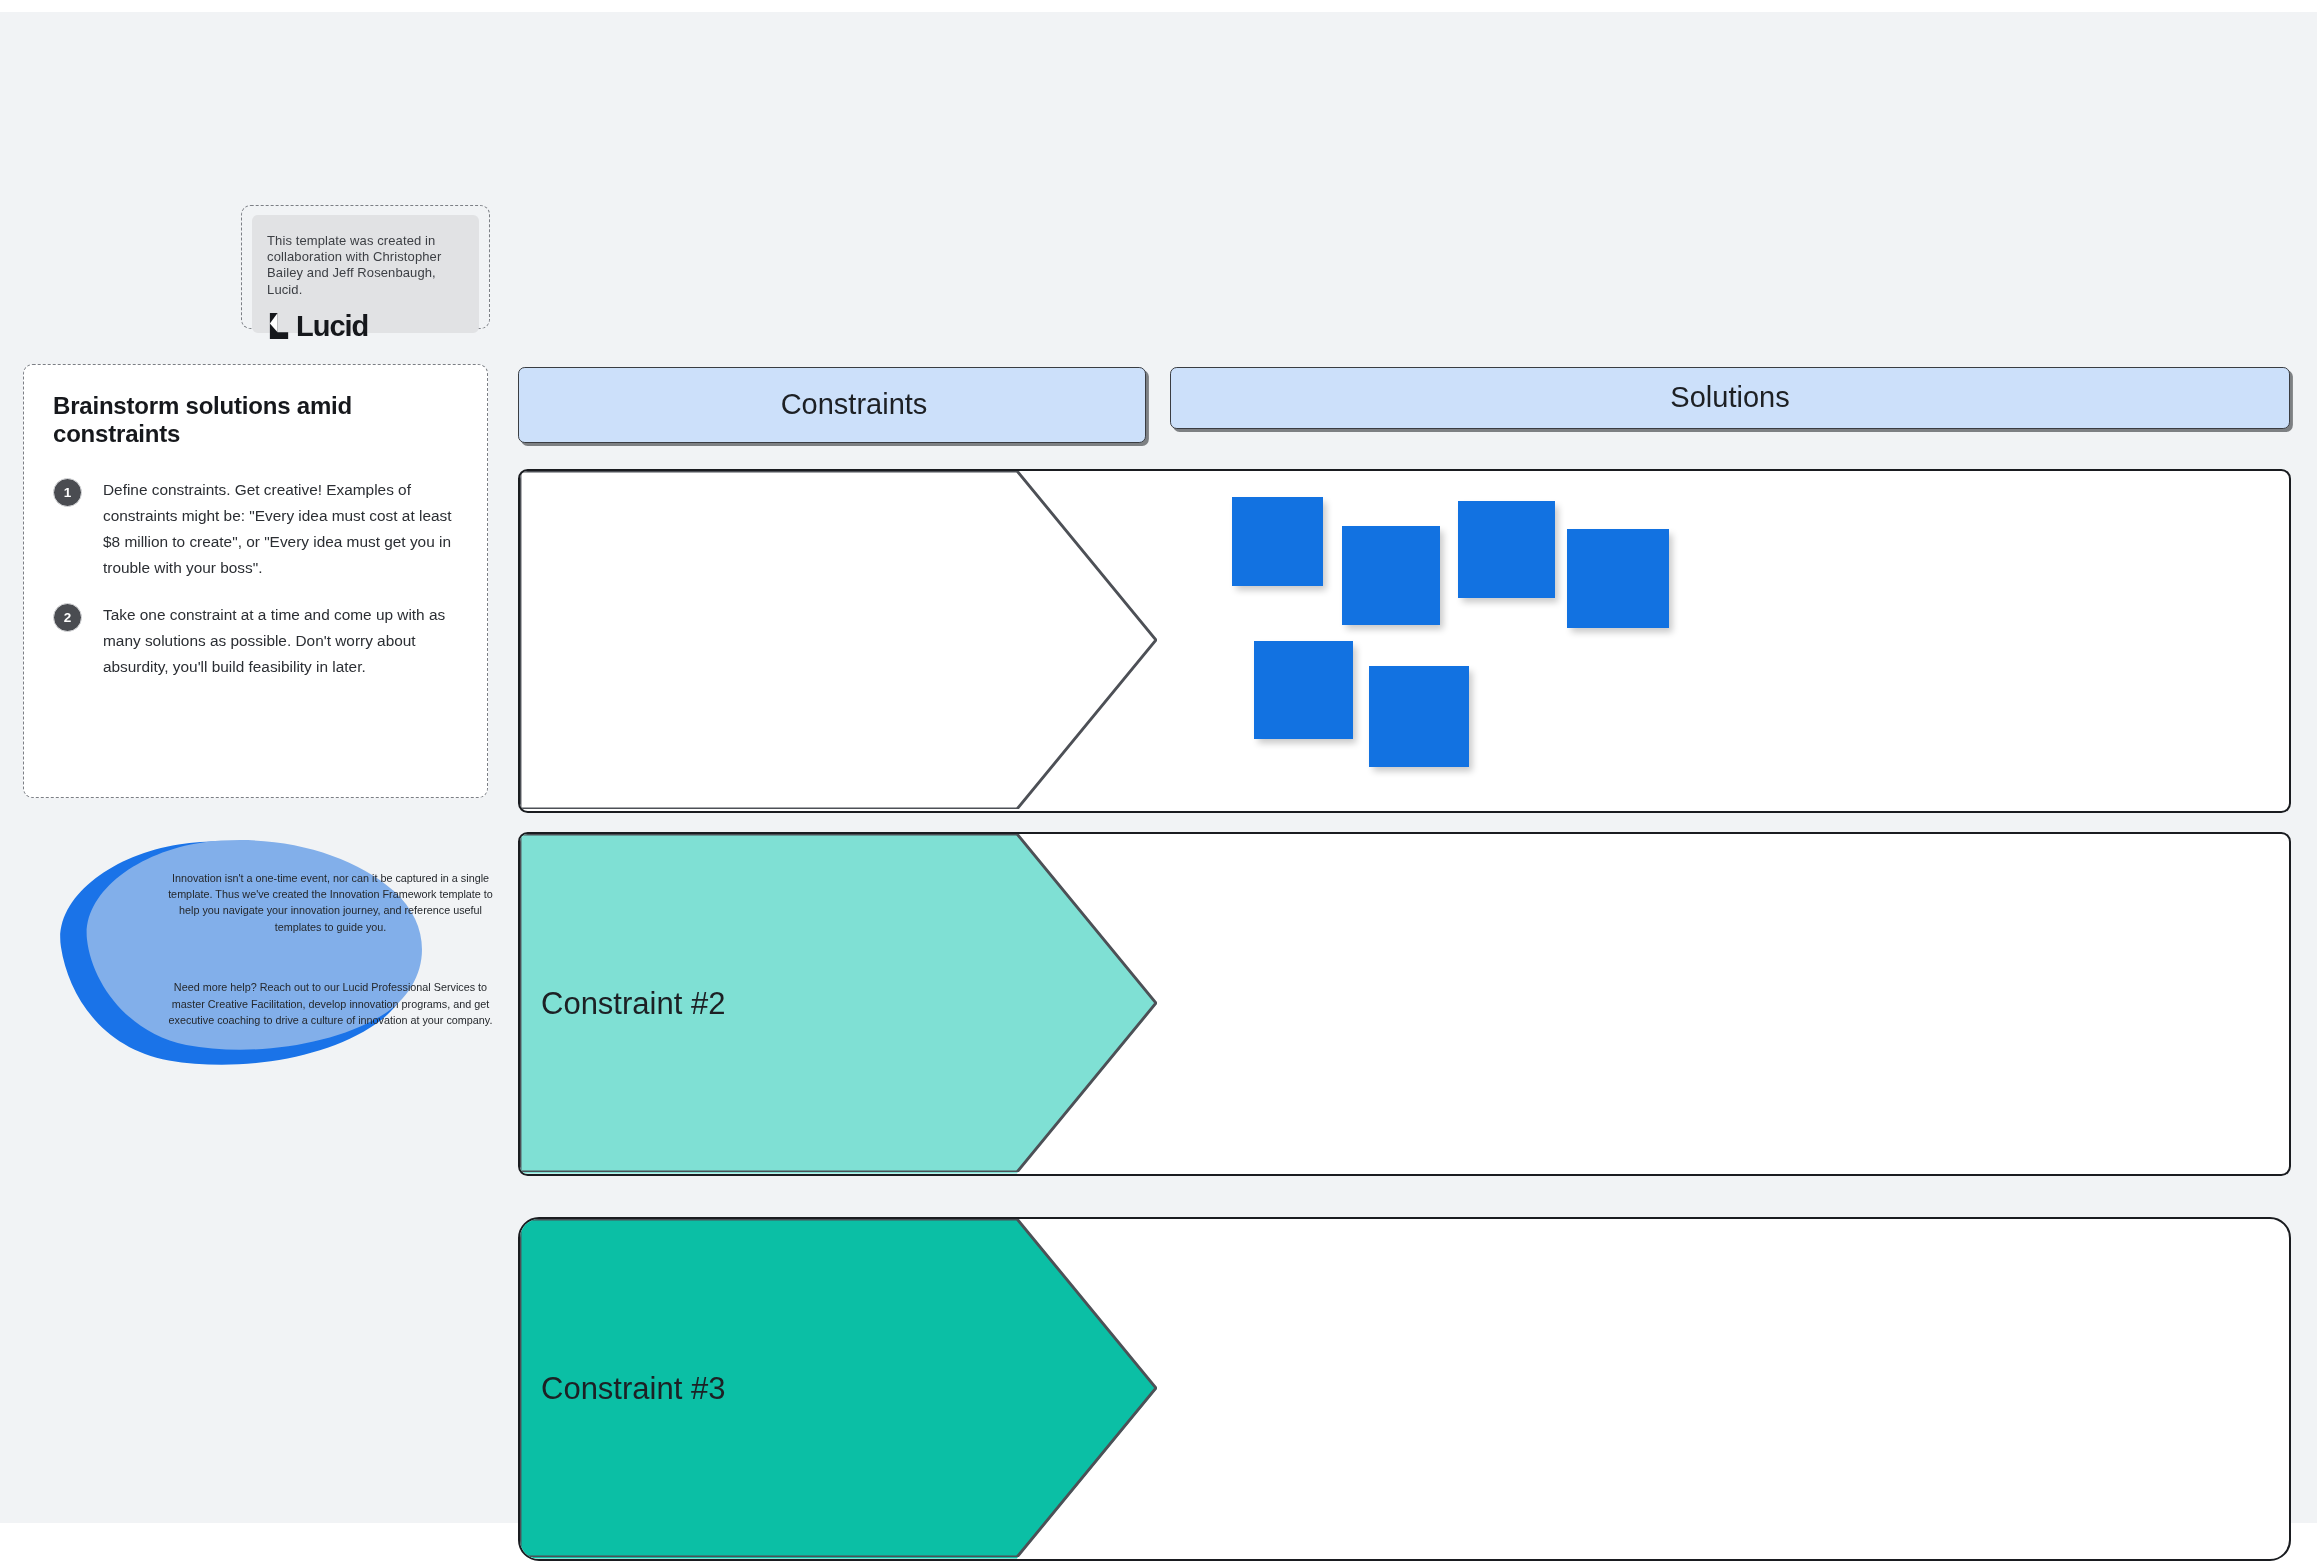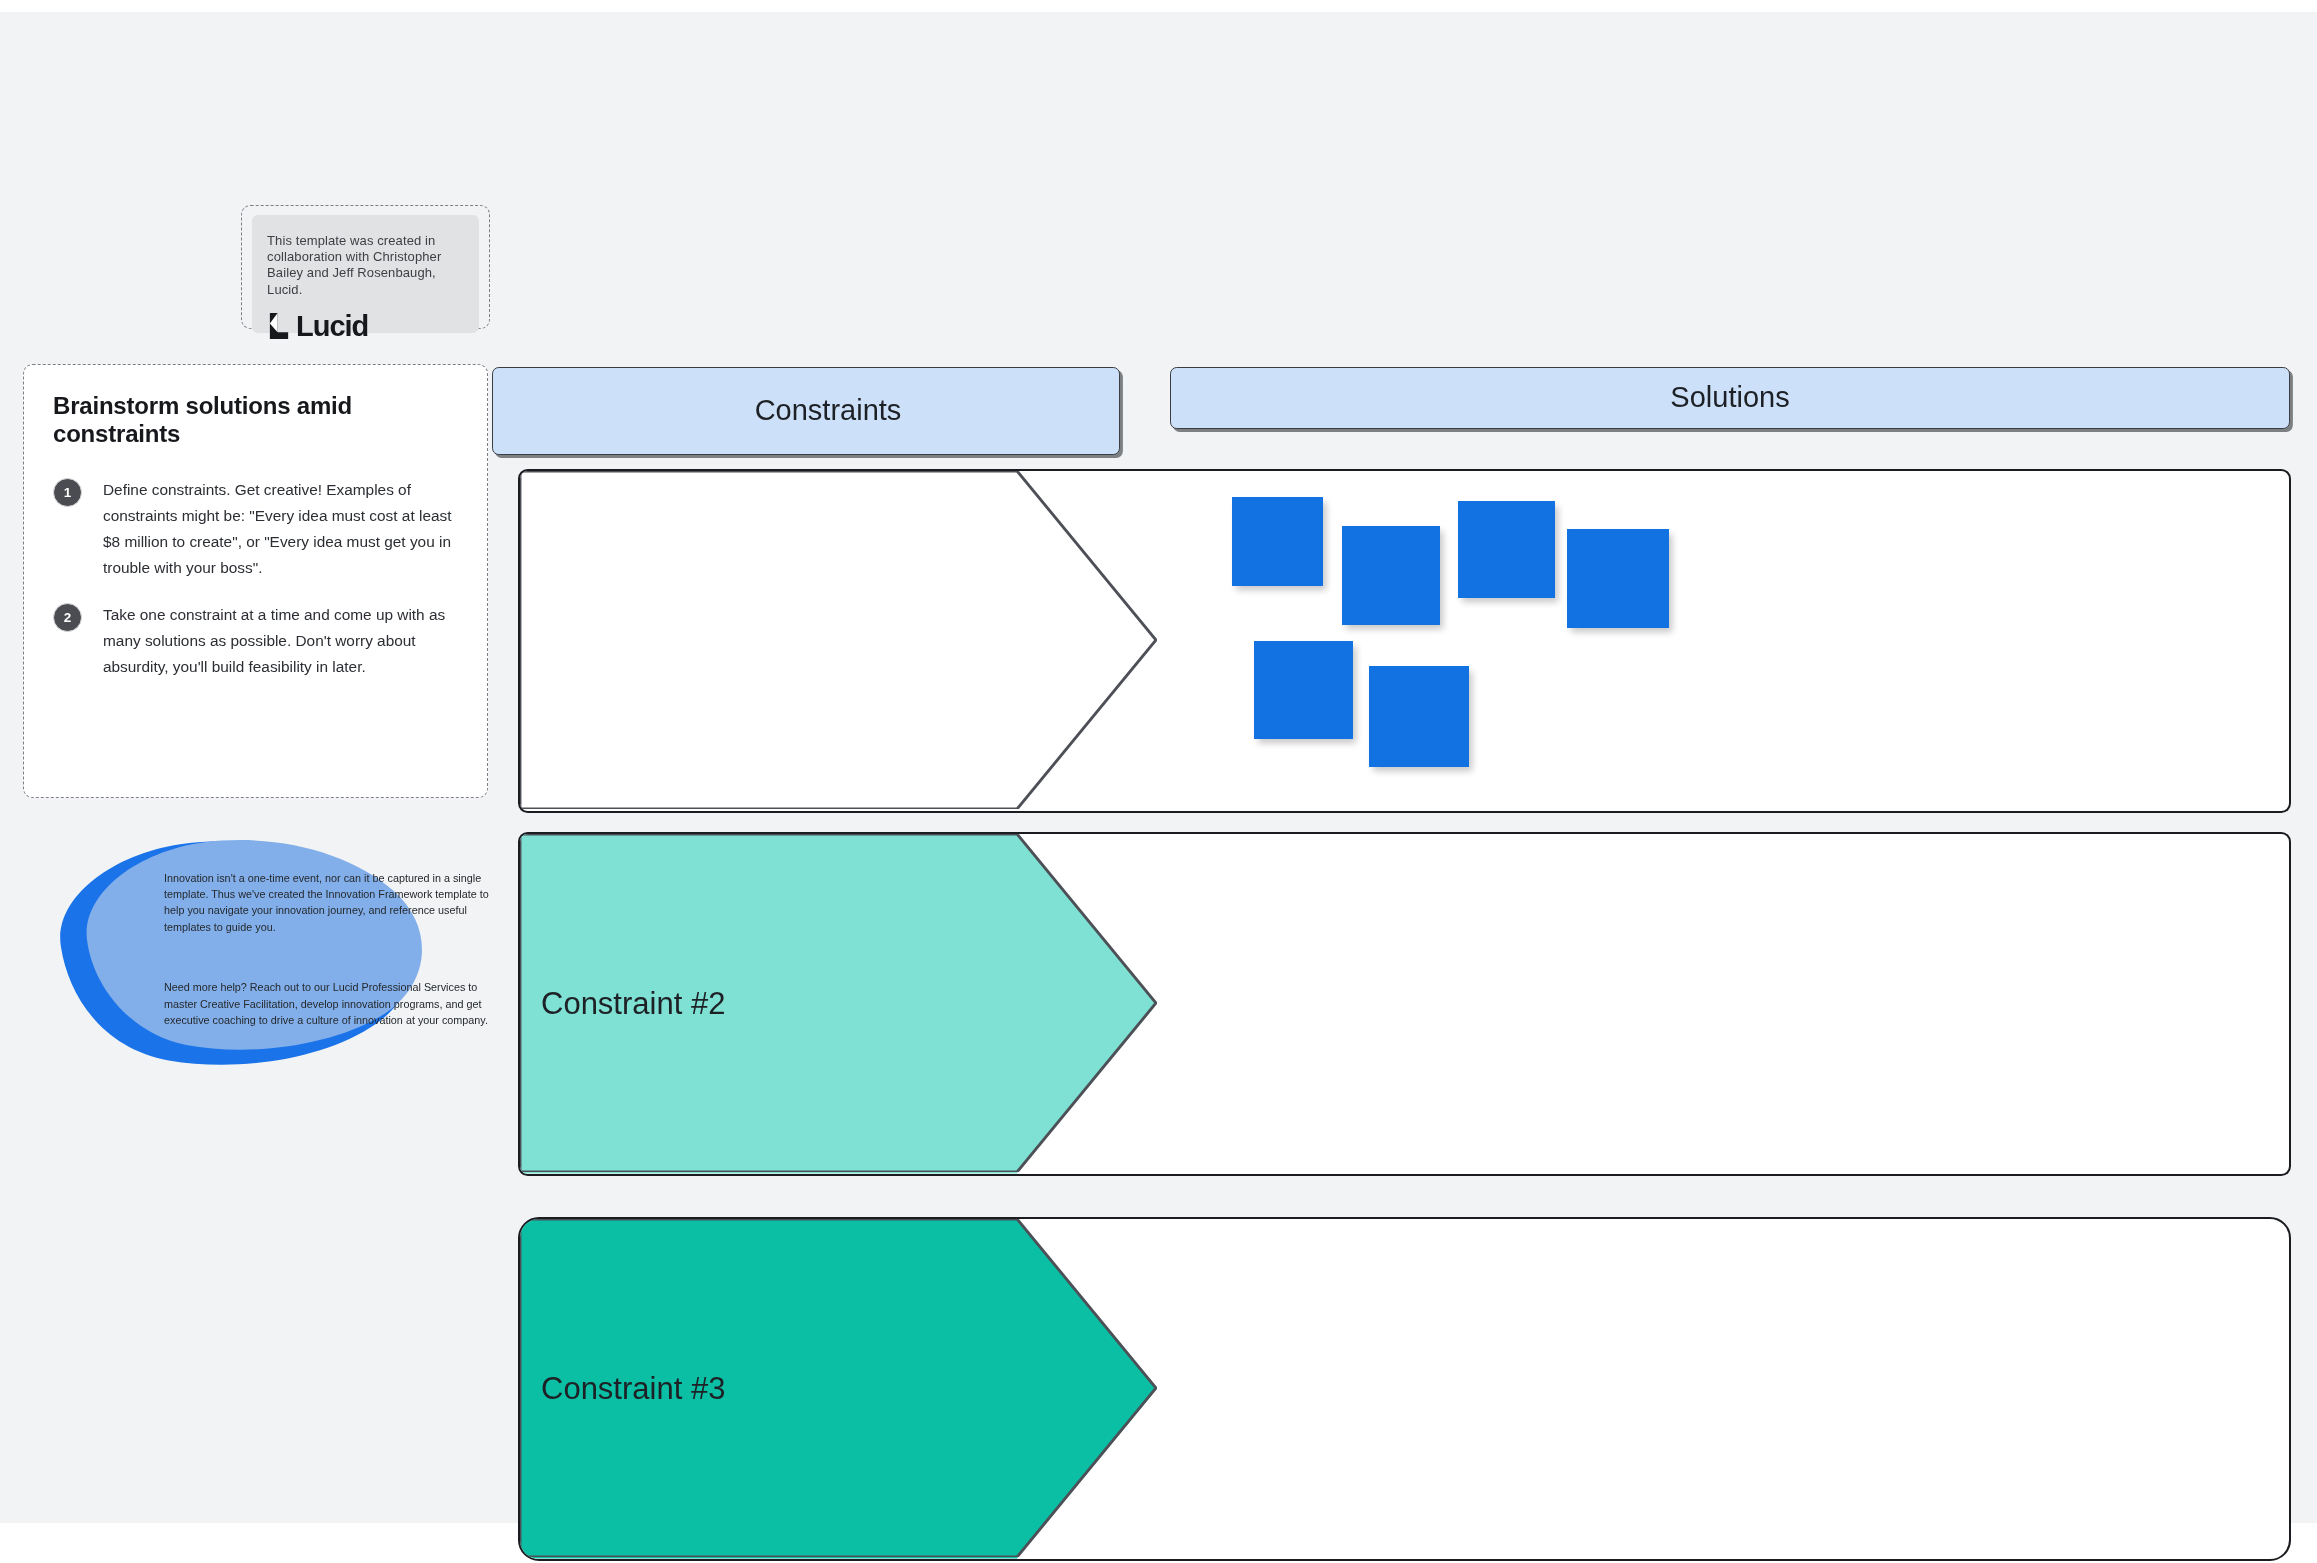--- a/index.html
+++ b/index.html
@@ -128,38 +128,38 @@
   #blob svg { position:absolute; left:0; top:0; }
   #blob-text {
     position: absolute;
     left: 121px;
     top: 39px;
     width: 333px;
     font-size: 10.8px;
     line-height: 16.4px;
     color: #25282c;
   }
-  #blob-text p { margin: 0 0 13.5px 0; }
+  #blob-text p { margin: 0 0 13.5px 0; text-align: center; }
   #blob-text p:last-child { margin-bottom: 0; margin-top: 44px; }
 
   
   .col-header {
     position: absolute;
     background: #CCE0FA;
     border: 1.9px solid #3A3D42;
     border-radius: 6.8px;
     box-shadow: 2.9px 2.9px 0 rgba(30,32,36,0.55);
     display: flex;
     align-items: center;
     justify-content: center;
     box-sizing: border-box;
     font-size: 29px;
     color: #1d2024;
   }
-  #header-constraints { left: 492px; top: 355px; width: 628px; height: 88px; padding-left: 44px; }
+  #header-constraints { left: 518px; top: 355px; width: 628px; height: 76px; padding-left: 44px; }
   #header-solutions   { left: 1170px; top: 355px; width: 1120px; height: 62px; }
 
   
   .row {
     position: absolute;
     left: 518px;
     width: 1773px;
     background: #ffffff;
     border: 2.9px solid #1A1C20;
     border-radius: 9.7px;

